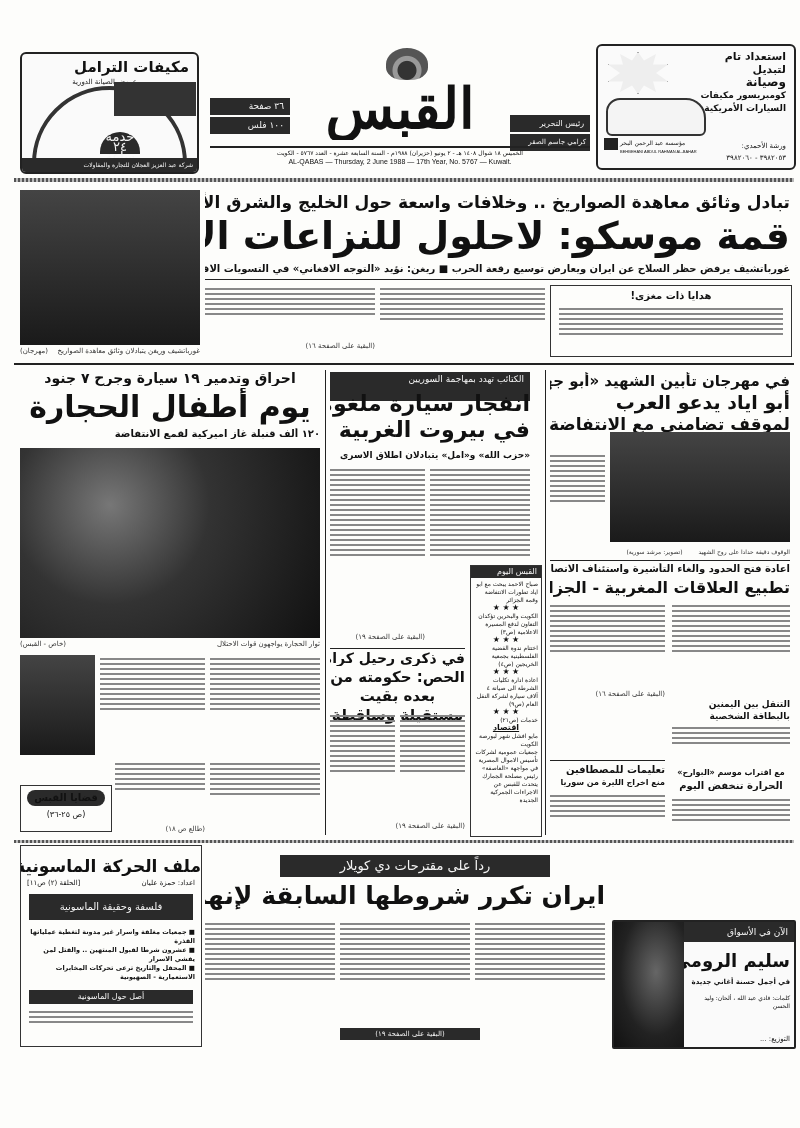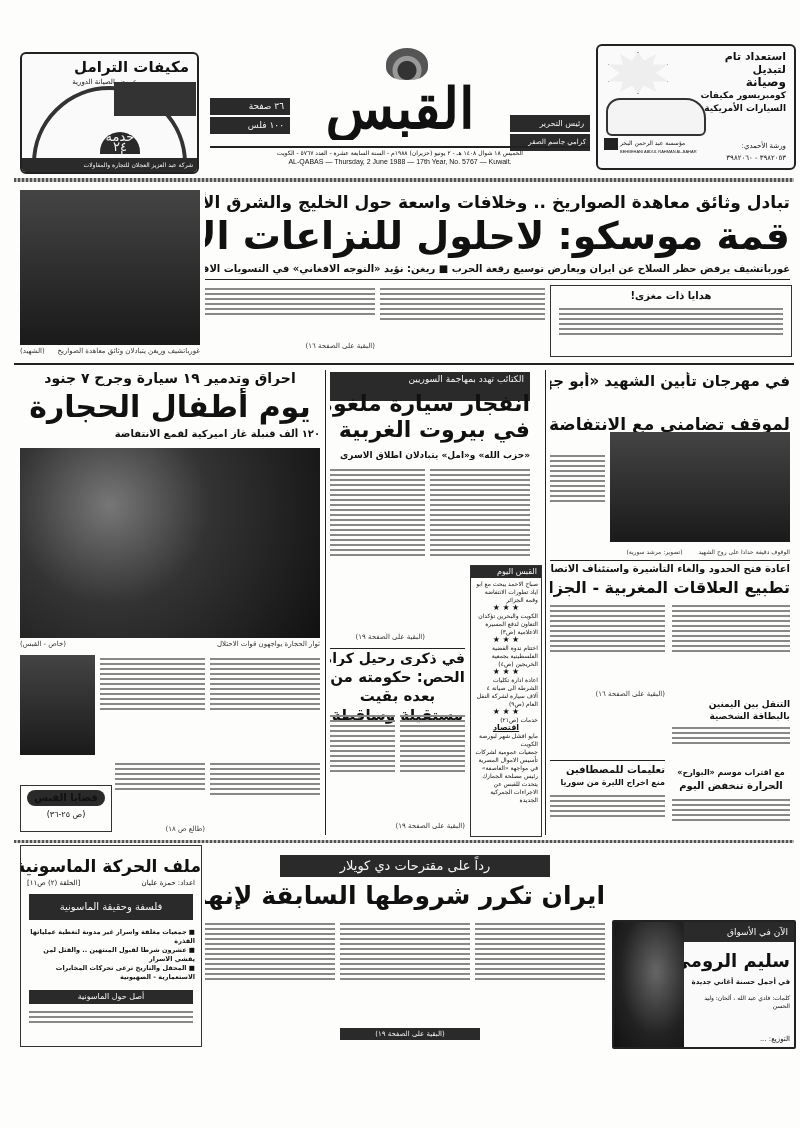--- a/index.html
+++ b/index.html
@@ -65,21 +65,21 @@
     <div class="abs" style="left:22px;bottom:14px;font-size:4px;font-family:'Liberation Sans',sans-serif;">BEHBEHANI ABDUL RAHMAN AL-BAHAR</div>
     <div class="abs rtl" style="right:8px;bottom:18px;font-size:7px;">ورشة الأحمدي:</div>
     <div class="abs rtl" style="right:8px;bottom:6px;font-size:7px;">٣٩٨٢٠٥٣ - ٣٩٨٢٠٦٠</div>
   </div>
 
   <div class="rule hatch" style="left:14px;top:178px;width:780px;height:4px;"></div>
 
   <div class="abs photo2" style="left:20px;top:190px;width:180px;height:155px;"></div>
   <div class="abs rtl caption" style="left:20px;top:347px;width:180px;">
     <span>غورباتشيف وريغن يتبادلان وثائق معاهدة الصواريخ</span>
-    <span style="float:left">(الشهيد)</span>
+    <span style="float:left">(مهرجان)</span>
   </div>
   <div class="abs rtl hl" style="left:205px;top:192px;width:585px;font-size:17px;line-height:20px;">تبادل وثائق معاهدة الصواريخ .. وخلافات واسعة حول الخليج والشرق الأوسط</div>
   <div class="abs rtl hl" style="left:205px;top:212px;width:585px;font-size:38px;line-height:48px;">قمة موسكو: لاحلول للنزاعات الإقليمية</div>
   <div class="abs rtl hl" style="left:205px;top:262px;width:585px;font-size:10px;line-height:14px;">غورباتشيف يرفض حظر السلاح عن ايران ويعارض توسيع رقعة الحرب ■ ريغن: نؤيد «التوجه الافغاني» في التسويات الاقليمية</div>
   <div class="rule" style="left:205px;top:279px;width:585px;height:1px;"></div>
   <div class="abs box" style="left:550px;top:285px;width:240px;height:70px;">
     <div class="rtl hl" style="text-align:center;font-size:10px;margin-top:4px;">هدايا ذات مغزى!</div>
     <div class="text-col" style="margin:4px 8px;">
         <span class="line"></span>
         <span class="line"></span>
@@ -265,20 +265,21 @@
       <div style="font-weight:bold;font-size:8px;text-align:center;text-decoration:underline;">اقتصاد</div>
       <div>مايو افشل شهر لبورصة الكويت</div>
       <div>جمعيات عمومية لشركات تأسيس الاموال المصرية في مواجهة «العاصفة»</div>
       <div>رئيس مصلحة الجمارك يتحدث للقبس عن الاجراءات الجمركية الجديدة</div>
     </div>
   </div>
 
   <div class="rule" style="left:545px;top:370px;width:1px;height:465px;"></div>
 
   <div class="abs rtl hl" style="left:550px;top:372px;width:240px;font-size:15px;">في مهرجان تأبين الشهيد «أبو جهاد»</div>
+  <div class="abs rtl hl" style="left:550px;top:390px;width:240px;font-size:19px;line-height:24px;">أبو اياد يدعو العرب</div>
   <div class="abs rtl hl" style="left:550px;top:412px;width:240px;font-size:17px;line-height:24px;">لموقف تضامني مع الانتفاضة</div>
   <div class="abs rtl" style="left:550px;top:440px;width:240px;font-size:8px;font-weight:bold;">كتب احمد الشمري:</div>
   <div class="abs text-col" style="left:550px;top:452px;width:55px;height:95px;">
       <span class="line"></span>
       <span class="line"></span>
       <span class="line"></span>
       <span class="line"></span>
       <span class="line"></span>
       <span class="line"></span>
       <span class="line"></span>

